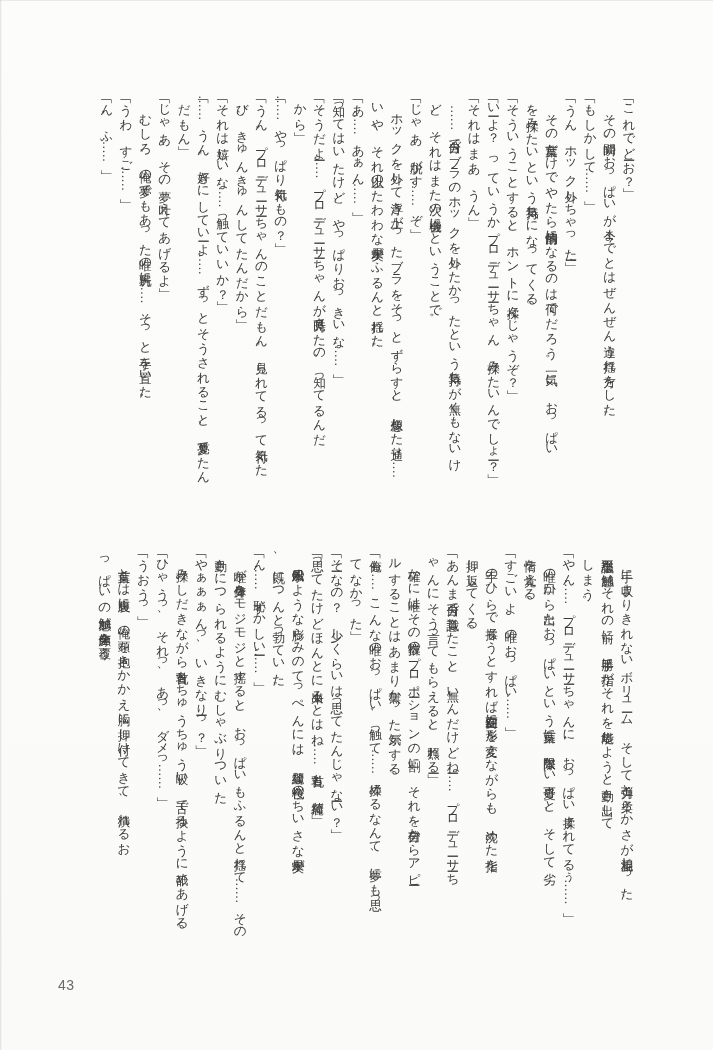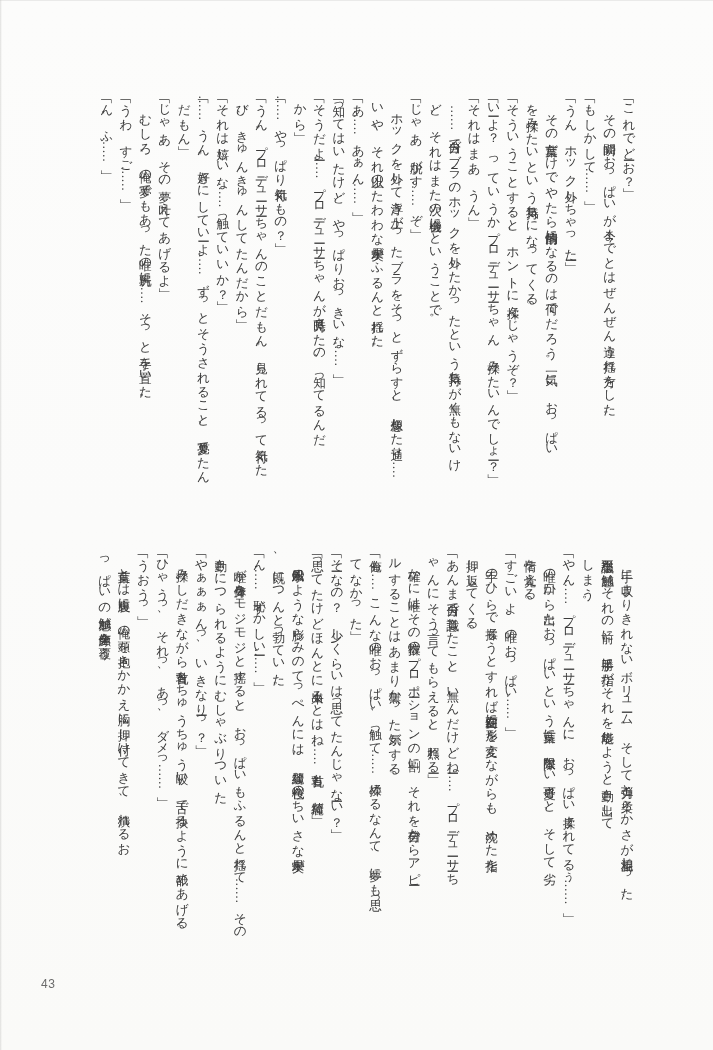--- a/index.html
+++ b/index.html
@@ -58,24 +58,24 @@
     right: 75px;
     height: 430px;
   }
   .block-bottom {
     top: 550px;
     right: 77px;
     height: 430px;
   }
   .page-number {
     position: absolute;
-    left: 41px;
+    left: 58px;
     top: 977px;
     font-family: "Liberation Sans", "DejaVu Sans", sans-serif;
-    font-size: 12px;
+    font-size: 14px;
     color: #6b6b6b;
     letter-spacing: 0.5px;
   }
 </style>
 </head>
 <body>
 
 <div class="page">
   <div class="edge-top"></div>
   <div class="edge-left"></div>

